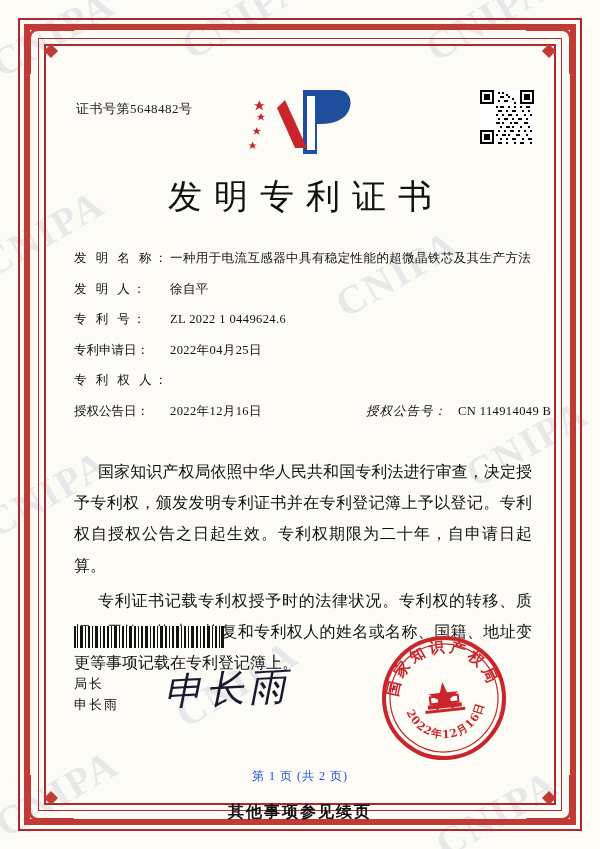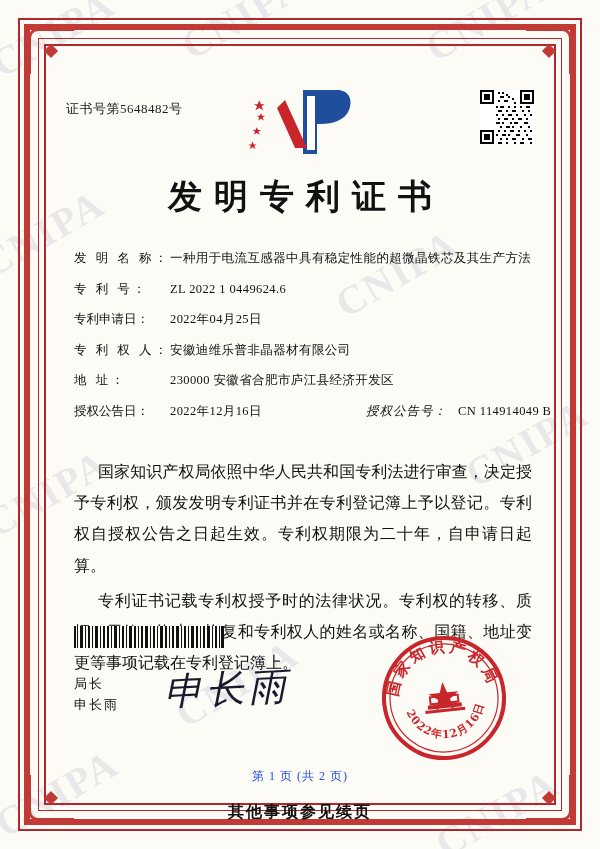--- a/index.html
+++ b/index.html
@@ -83,21 +83,21 @@
 
   .content {
     position: absolute;
     left: 56px; top: 56px;
     width: 488px;
     height: 737px;
   }
 
   .cert-no {
     position: absolute;
-    left: 10px; top: 44px;
+    left: 20px; top: 44px;
     font-size: 13px;
     color: #1b1b1b;
     letter-spacing: 0.5px;
   }
 
   
   .logo {
     position: absolute;
     left: 50%;
     transform: translateX(-50%);
@@ -111,21 +111,21 @@
     right: 10px; top: 34px;
     width: 54px; height: 54px;
   }
 
   .title {
     position: absolute;
     top: 118px;
     left: 0; right: 0;
     text-align: center;
     font-size: 34px;
-    font-weight: bold;
+    font-weight: normal;
     letter-spacing: 12px;
     color: #111;
     font-family: "DejaVu Serif", serif;
     text-indent: 12px;
   }
 
   .fields {
     position: absolute;
     top: 182px;
     left: 18px;
@@ -363,34 +363,33 @@
     </div>
 
     <div class="title">发明专利证书</div>
 
     <div class="fields">
       <div class="field-row">
         <div class="field-label">发 明 名 称：</div>
         <div class="field-value">一种用于电流互感器中具有稳定性能的超微晶铁芯及其生产方法</div>
       </div>
       <div class="field-row">
+        <div class="field-label">发 明 人：</div>
+        <div class="field-value">徐自平</div>
+      </div>
+      <div class="field-row">
         <div class="field-label">专 利 号：</div>
         <div class="field-value">ZL 2022 1 0449624.6</div>
       </div>
       <div class="field-row">
         <div class="field-label tight">专利申请日：</div>
         <div class="field-value">2022年04月25日</div>
       </div>
       <div class="field-row">
         <div class="field-label">专 利 权 人：</div>
-        <div class="field-value">安徽迪维乐普非晶器材有限公司</div>
-      </div>
-      <div class="field-row">
-        <div class="field-label">地        址：</div>
-        <div class="field-value">230000 安徽省合肥市庐江县经济开发区</div>
       </div>
       <div class="field-row split">
         <div class="field-label tight">授权公告日：</div>
         <div class="field-value">2022年12月16日</div>
         <div class="field-label2">授权公告号：</div>
         <div class="field-value">CN 114914049 B</div>
       </div>
     </div>
 
     <div class="paragraphs">

